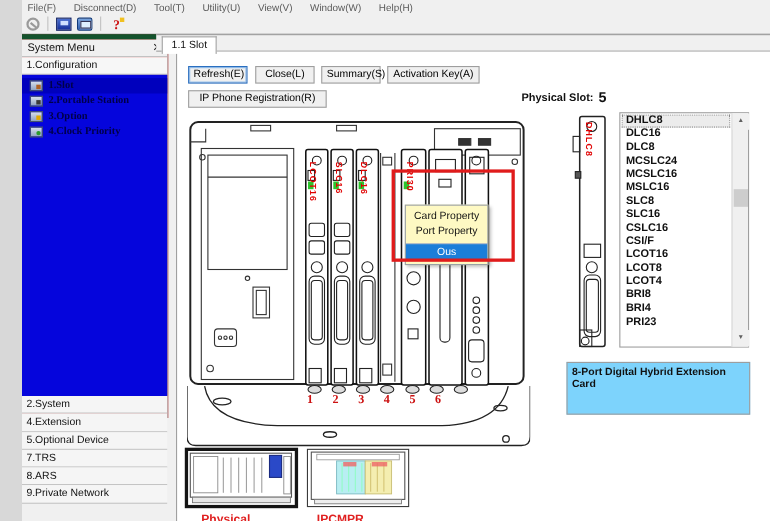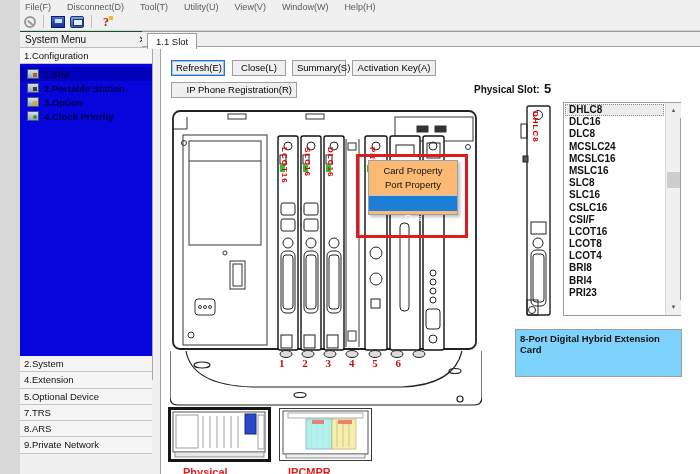--- a/index.html
+++ b/index.html
@@ -23,27 +23,27 @@
   .icon-connect::after{ content:""; position:absolute; left:1px; top:4px; width:7px; height:2px; background:#9a9a9a; transform:rotate(40deg); }
   .icon-save{ background:linear-gradient(#4a6fd0,#16309a); border:1px solid #0a1c60; }
   .icon-save::after{ content:""; position:absolute; left:3px; top:2px; width:7px; height:4px; background:#cfe0ff; }
   .icon-preview{ background:linear-gradient(#7aa6e0,#2b5cb0); border:1px solid #123a7a; border-radius:2px; }
   .icon-preview::after{ content:""; position:absolute; left:2px; top:2px; width:8px; height:5px; background:#dff0ff; border:1px solid #335; }
   .icon-help{ font:bold 12px "Liberation Serif",serif; color:#cc1111; line-height:12px; text-align:center; }
   .icon-help::after{ content:""; position:absolute; right:0; top:0; width:4px; height:4px; background:#f0c020; }
 
   
   .sidebar{ position:absolute; left:0; top:31px; width:133px; height:349px;
-    background:#ef4444; border-top:1px solid #14532d; border-right:1px solid #a8a8a8; }
+    background:#ef4444; border-top:5px solid #14532d; border-right:1px solid #a8a8a8; }
   .side-title{ height:16px; display:flex; align-items:center; justify-content:space-between;
     padding:0 5px; font-size:10px; border-bottom:1px solid #bdbdbd; background:#f0f0f0; }
   .side-close{ font-size:10px; line-height:10px; color:#222; cursor:default; }
   .side-header{ height:16px; line-height:16px; padding-left:4px; font-size:9.5px;
     background:#f7f7f7; border-bottom:1px solid #c4c4c4; }
-  .side-blue{ height:292px; background:#0505dc; padding-top:3px; }
+  .side-blue{ height:292px; background:#0505dc; padding-top:3px;font-family:Liberation Serif, serif; }
   .side-item{ height:14px; display:flex; align-items:center; gap:5px; padding-left:7px; }
   .side-item.selected{ background:#0000bd; }
   .side-item-label{ font-size:9.5px; font-weight:600; color:#000048; }
   .mini-icon{ width:12px; height:10px; background:linear-gradient(#d7dfec,#8fa3c0);
     border:1px solid #45546c; position:relative; flex:0 0 auto; }
   .mini-icon::after{ content:""; position:absolute; width:4px; height:4px; right:1px; bottom:1px; background:#666; }
   .mini-icon[data-name="slot-icon"]::after{ background:#b06020; }
   .mini-icon[data-name="portable-station-icon"]::after{ background:#3a3a3a; }
   .mini-icon[data-name="option-icon"]::after{ background:#e0a800; }
   .mini-icon[data-name="clock-priority-icon"]::after{ background:#2a9a2a; border-radius:50%; }
@@ -61,21 +61,21 @@
     background:#fff; border-left:1px solid #a0a0a0; }
 
   
   .btn{ position:absolute; height:16px; background:#f0f0f0; border:1px solid #9e9e9e;
     font-size:9.5px; font-family:"Liberation Sans",sans-serif; text-align:center; line-height:14px; padding:0 4px; }
   .btn.focused{ border:1px solid #2a6fc0; box-shadow:inset 0 0 0 1px #9cc3ec; }
   #btn-refresh{ left:151px; top:60px; width:54px; }
   #btn-close{ left:212px; top:60px; width:54px; }
   #btn-summary{ left:272px; top:60px; width:54px; }
   #btn-activation{ left:332px; top:60px; width:84px; }
-  #btn-ipphone{ left:151px; top:82px; width:126px;text-align:right; }
+  #btn-ipphone{ left:151px; top:82px; width:126px; }
 
   .phys-label{ position:absolute; left:454px; top:84px; font-size:10px; font-weight:bold; }
   .phys-value{ position:absolute; left:524px; top:81px; font-size:13px; font-weight:bold; }
 
   
   .cab-svg{ position:absolute; left:150px; top:103px; }
   .cab-labels span{ position:absolute; top:147px; writing-mode:vertical-rl;
     font:bold 8px "Liberation Sans",sans-serif; color:#e00000; letter-spacing:1px; }
   .cab-labels span:nth-of-type(1){ left:260px; }
   .cab-labels span:nth-of-type(2){ left:283px; }
@@ -83,24 +83,24 @@
   .cab-labels span:nth-of-type(4){ left:348px; }
   .slot-nums{ position:absolute; left:259px; top:357px; width:122px;
     display:flex; justify-content:space-between;
     font:bold 11px "Liberation Serif",serif; color:#cc1111; }
 
   
   .red-rect{ position:absolute; left:336px; top:154px; width:112px; height:84px;
     border:3px solid #e01b1b; z-index:20; pointer-events:none; }
 
   
-  .ctx-menu{ position:absolute; left:348px; top:160px; width:90px; z-index:10;
-    background:#fdba74; border:1px solid #9aa0a6; box-shadow:2px 2px 3px rgba(0,0,0,.25); padding:3px 0; }
+  .ctx-menu{ position:absolute; left:348px; top:186px; width:76px; z-index:10;
+    background:#fef9c3; border:1px solid #9aa0a6; box-shadow:2px 2px 3px rgba(0,0,0,.25); padding:3px 0; }
   .ctx-item{ height:14px; line-height:14px; text-align:center; font-size:9.5px; color:#111; }
-  .ctx-item.sep{ border-top:1px solid #c4c4c4; margin-top:3px; padding-top:15px; height:16px; }
+  .ctx-item.sep{ border-top:1px solid #c4c4c4; margin-top:3px; padding-top:1px; height:16px; }
   .ctx-item.selected{ background:#1b7ed9; color:#fff; }
 
   
   .slotcard-svg{ position:absolute; left:498px; top:104px; }
   .slotcard-label{ position:absolute; left:511px; top:111px; writing-mode:vertical-rl;
     font:bold 8px "Liberation Sans",sans-serif; color:#e00000; letter-spacing:1px; }
 
   
   .listbox{ position:absolute; left:543px; top:102px; width:118px; height:214px;
     background:#fff; border:1px solid #9e9e9e; }

